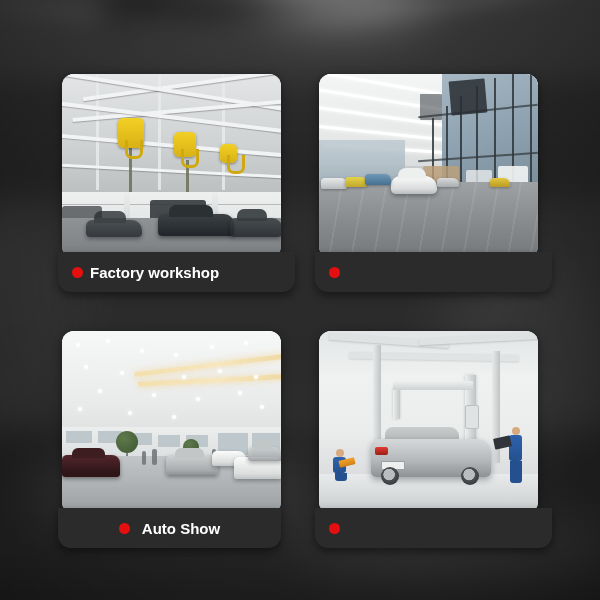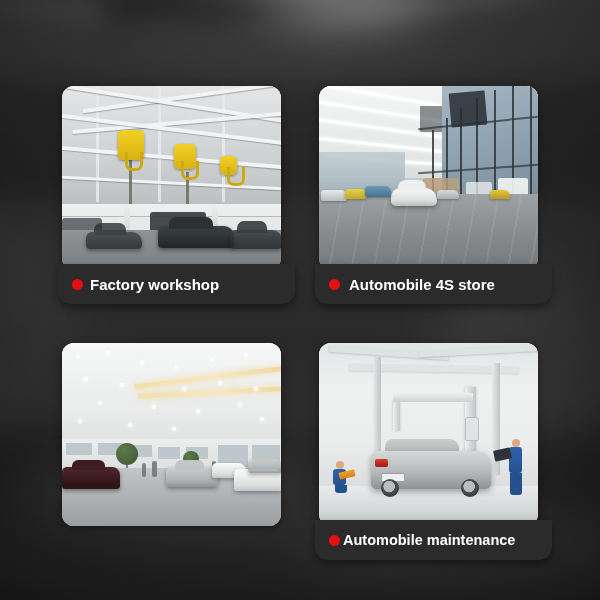--- a/index.html
+++ b/index.html
@@ -82,21 +82,21 @@
     color: #ffffff;
     text-shadow: 0 1px 3px rgba(0,0,0,0.75);
     white-space: nowrap;
   }
   .title .hl { color: #f0a524; }
 
   
   .grid {
     position: absolute;
     left: 58px;
-    top: 86px;
+    top: 74px;
     width: 484px;
     height: 487px;
   }
   .card {
     position: absolute;
     width: 223px;
   }
   .card.col-l { left: 0px; }
   .card.col-r { left: 257px; }
   .card.row-t { top: 0px; }
@@ -484,21 +484,20 @@
           <div class="whitecar" style="left:72px; top:102px; width:46px; height:18px"></div>
           <div class="smallcar" style="left:2px;  top:104px; width:26px; height:11px; background:linear-gradient(180deg,#e8eaea,#b9bcbd)"></div>
           <div class="smallcar" style="left:26px; top:103px; width:22px; height:10px; background:linear-gradient(180deg,#e6d24a,#bfa82c)"></div>
           <div class="smallcar" style="left:46px; top:100px; width:26px; height:11px; background:linear-gradient(180deg,#6f98b8,#46708f)"></div>
           <div class="smallcar" style="left:118px;top:104px; width:22px; height:9px;  background:linear-gradient(180deg,#d7dadb,#a9adaf)"></div>
           <div class="smallcar" style="right:28px;top:104px; width:20px; height:9px;  background:linear-gradient(180deg,#e3c63f,#b99c22)"></div>
         </div>
       </div>
       <div class="label-bar pad wide">
         <span class="dot"></span>
-        <span class="label-text">Automobile 4S store</span>
       </div>
     </div>
 
     <div class="card col-l row-b">
       <div class="thumb">
         <div class="scene s3">
           <div class="ceil3"></div>
           <div class="warm" style="left:72px; top:32px; width:150px; transform:rotate(-7deg)"></div>
           <div class="warm" style="left:76px; top:47px; width:146px; transform:rotate(-3deg)"></div>
           <div class="downlight" style="left:14px;  top:12px"></div>
@@ -536,20 +535,24 @@
           <div class="person3" style="left:90px;  top:118px; width:5px; height:16px"></div>
           <div class="person3" style="left:80px;  top:120px; width:4px; height:14px"></div>
           <div class="person3" style="left:150px; top:118px; width:4px; height:14px"></div>
           <div class="c-dark" style="left:0px;   top:124px; width:58px; height:22px"></div>
           <div class="c-silver" style="left:104px; top:124px; width:52px; height:20px"></div>
           <div class="c-white" style="left:150px; top:120px; width:34px; height:15px"></div>
           <div class="c-white" style="left:172px; top:126px; width:48px; height:22px"></div>
           <div class="c-silver" style="left:186px; top:116px; width:34px; height:14px; opacity:.85"></div>
         </div>
       </div>
+      <div class="label-bar center">
+        <span class="dot"></span>
+        <span class="label-text" style="margin-left:12px">Auto Show</span>
+      </div>
     </div>
 
     <div class="card col-r row-b">
       <div class="thumb">
         <div class="scene s4">
           <div class="ceil4"></div>
           <div class="duct" style="left:10px;  top:6px;  width:120px; transform:rotate(4deg)"></div>
           <div class="duct" style="left:100px; top:4px;  width:126px; transform:rotate(-3deg)"></div>
           <div class="duct" style="left:30px;  top:22px; width:170px; transform:rotate(1deg); opacity:.8"></div>
           <div class="col" style="left:54px;  top:14px; height:118px"></div>
@@ -578,18 +581,17 @@
           <div class="tech" style="left:190px; top:96px">
             <div class="head" style="left:3px; top:0px"></div>
             <div class="body" style="left:0px; top:8px; height:26px"></div>
             <div class="leg" style="left:1px; top:34px; height:22px"></div>
           </div>
           <div class="laptop" style="left:175px; top:106px"></div>
         </div>
       </div>
       <div class="label-bar pad tight">
         <span class="dot"></span>
-        <span class="label-text">Automobile maintenance</span>
       </div>
     </div>
 
   </div>
 </div>
 
 </body></html>

